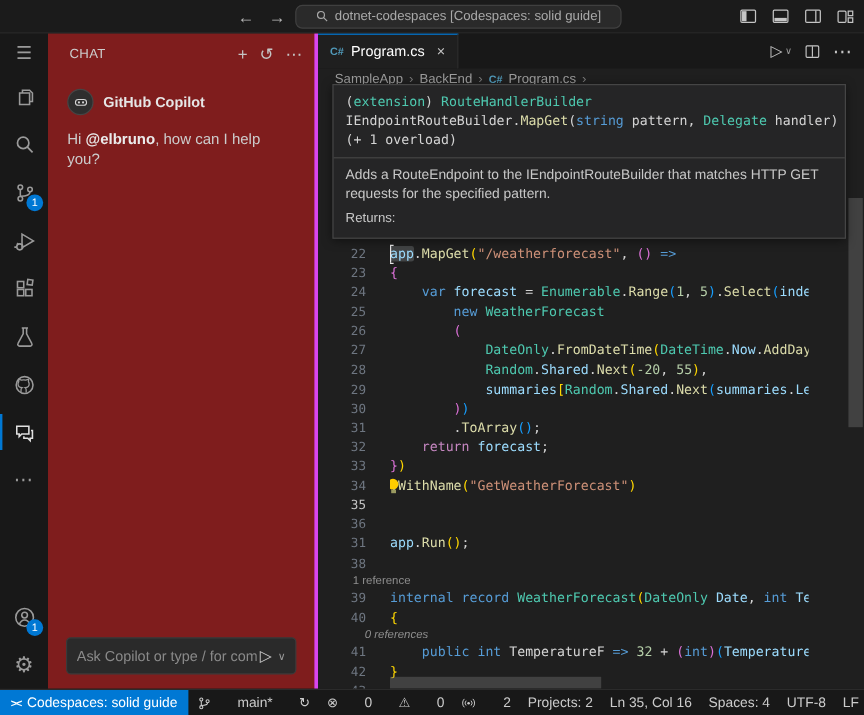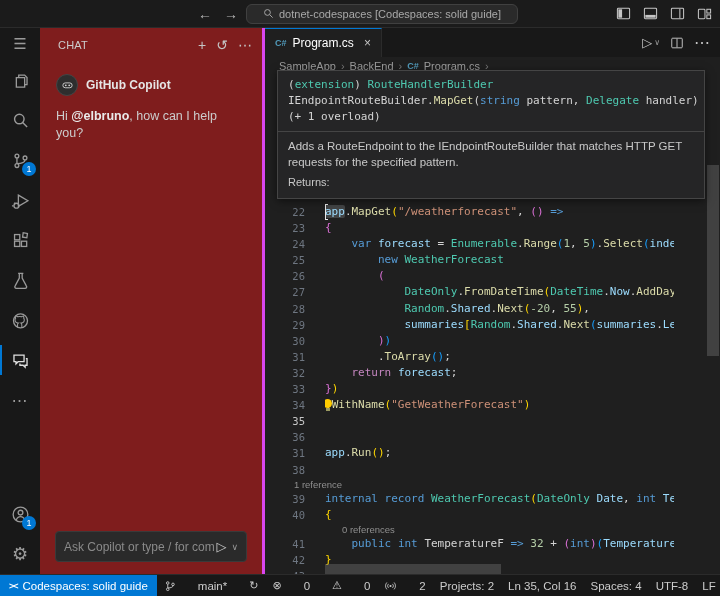--- a/index.html
+++ b/index.html
@@ -356,21 +356,21 @@
         </div>
         <div class="codelens" style="margin-left: 29px;">1 reference</div>
         <div class="code-line">
           <span class="ln">39</span>
           <span class="lc"><span class="tk-k">internal</span><span class="tk-p"> </span><span class="tk-k">record</span><span class="tk-p"> </span><span class="tk-t">WeatherForecast</span><span class="tk-b1">(</span><span class="tk-t">DateOnly</span><span class="tk-p"> </span><span class="tk-v">Date</span><span class="tk-p">, </span><span class="tk-k">int</span><span class="tk-p"> </span><span class="tk-v">Te</span></span>
         </div>
         <div class="code-line">
           <span class="ln">40</span>
           <span class="lc"><span class="tk-b1">{</span></span>
         </div>
-        <div class="codelens" style="margin-left: 77px;">0 references</div>
+        <div class="codelens" style="margin-left: 39px; font-style: italic;">0 references</div>
         <div class="code-line">
           <span class="ln">41</span>
           <span class="lc"><span class="tk-p">    </span><span class="tk-k">public</span><span class="tk-p"> </span><span class="tk-k">int</span><span class="tk-p"> </span><span class="tk-w">TemperatureF</span><span class="tk-p"> </span><span class="tk-k">=&gt;</span><span class="tk-p"> </span><span class="tk-n">32</span><span class="tk-p"> + </span><span class="tk-b2">(</span><span class="tk-k">int</span><span class="tk-b2">)</span><span class="tk-b3">(</span><span class="tk-v">Temperature</span></span>
         </div>
         <div class="code-line">
           <span class="ln">42</span>
           <span class="lc"><span class="tk-b1">}</span></span>
         </div>
         <div class="code-line">
           <span class="ln">43</span>

